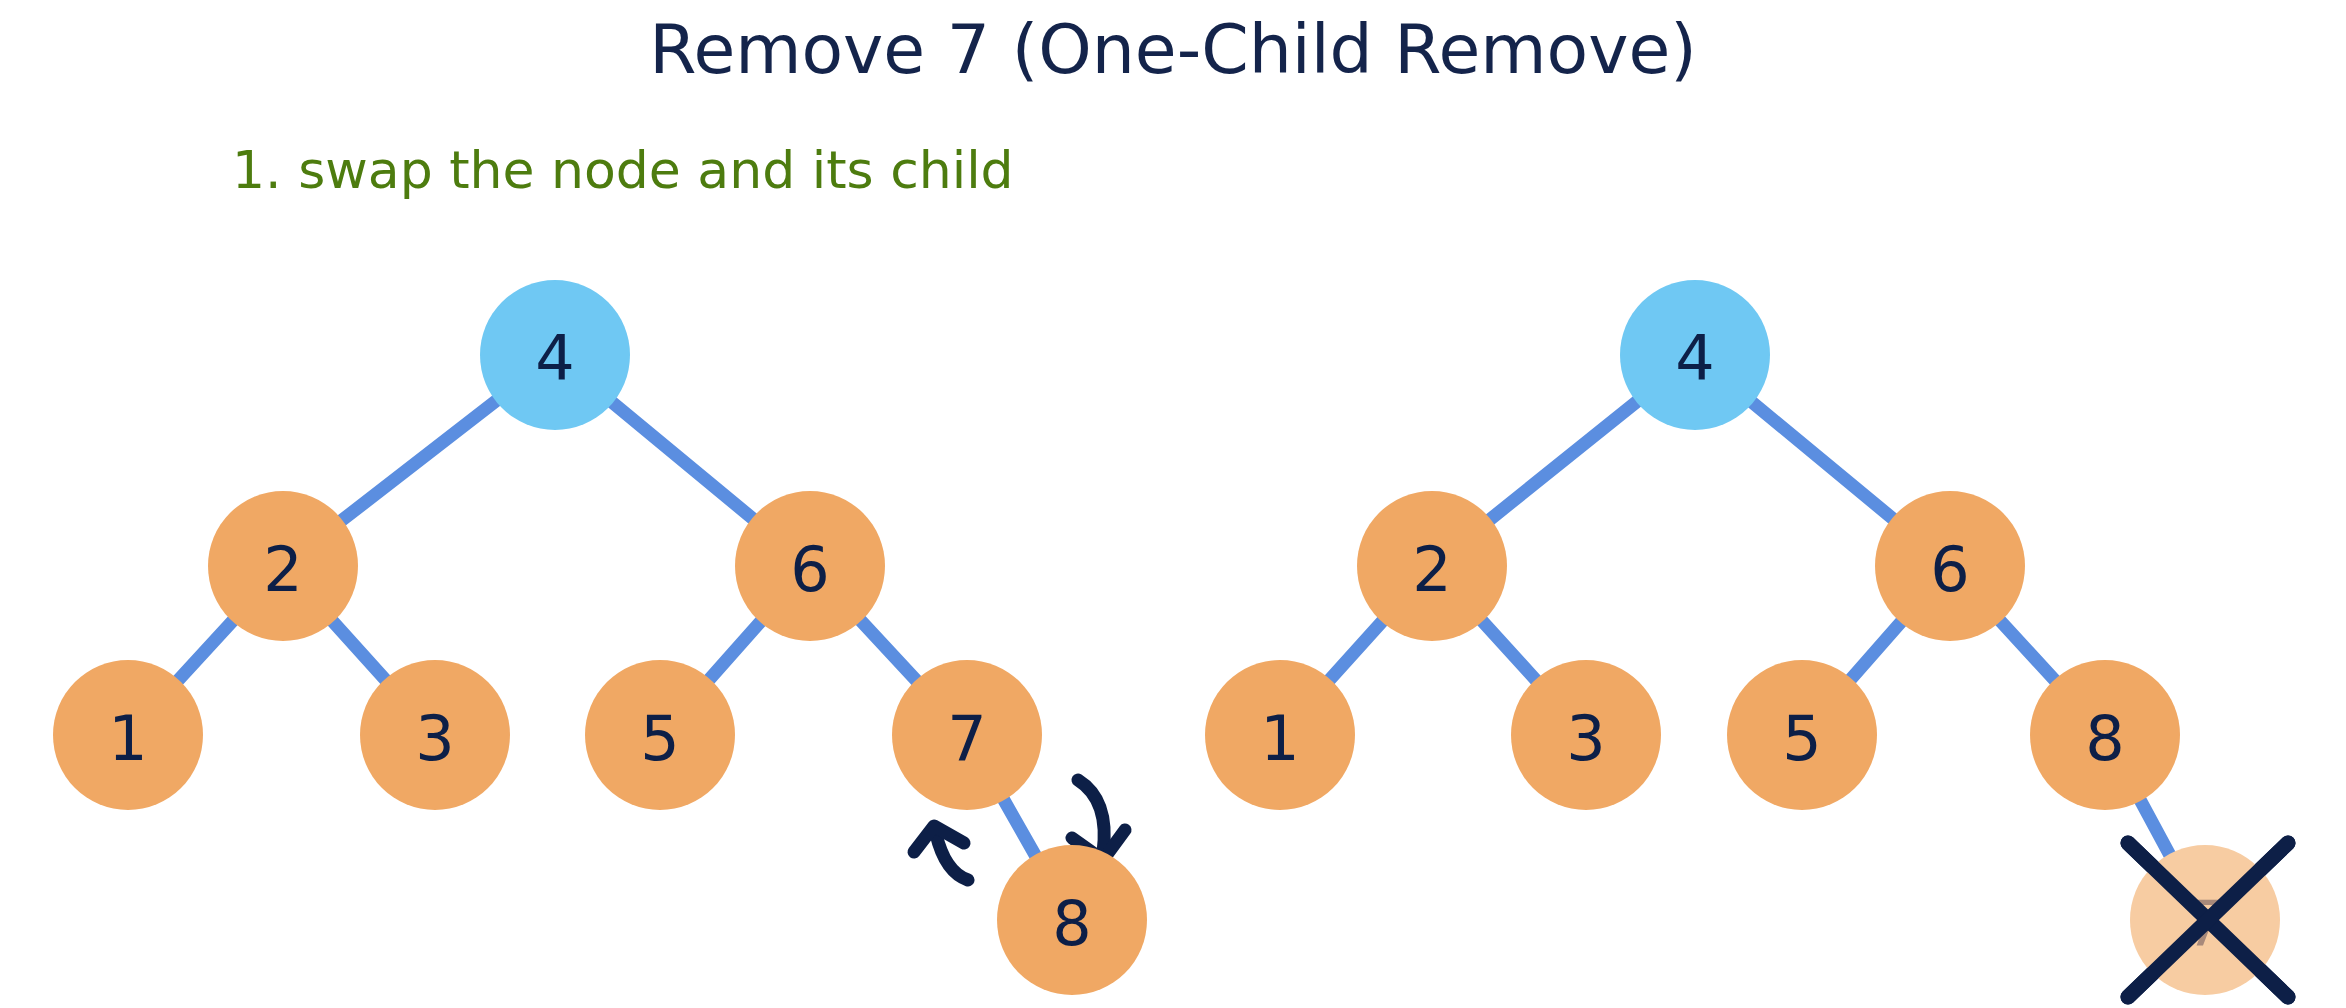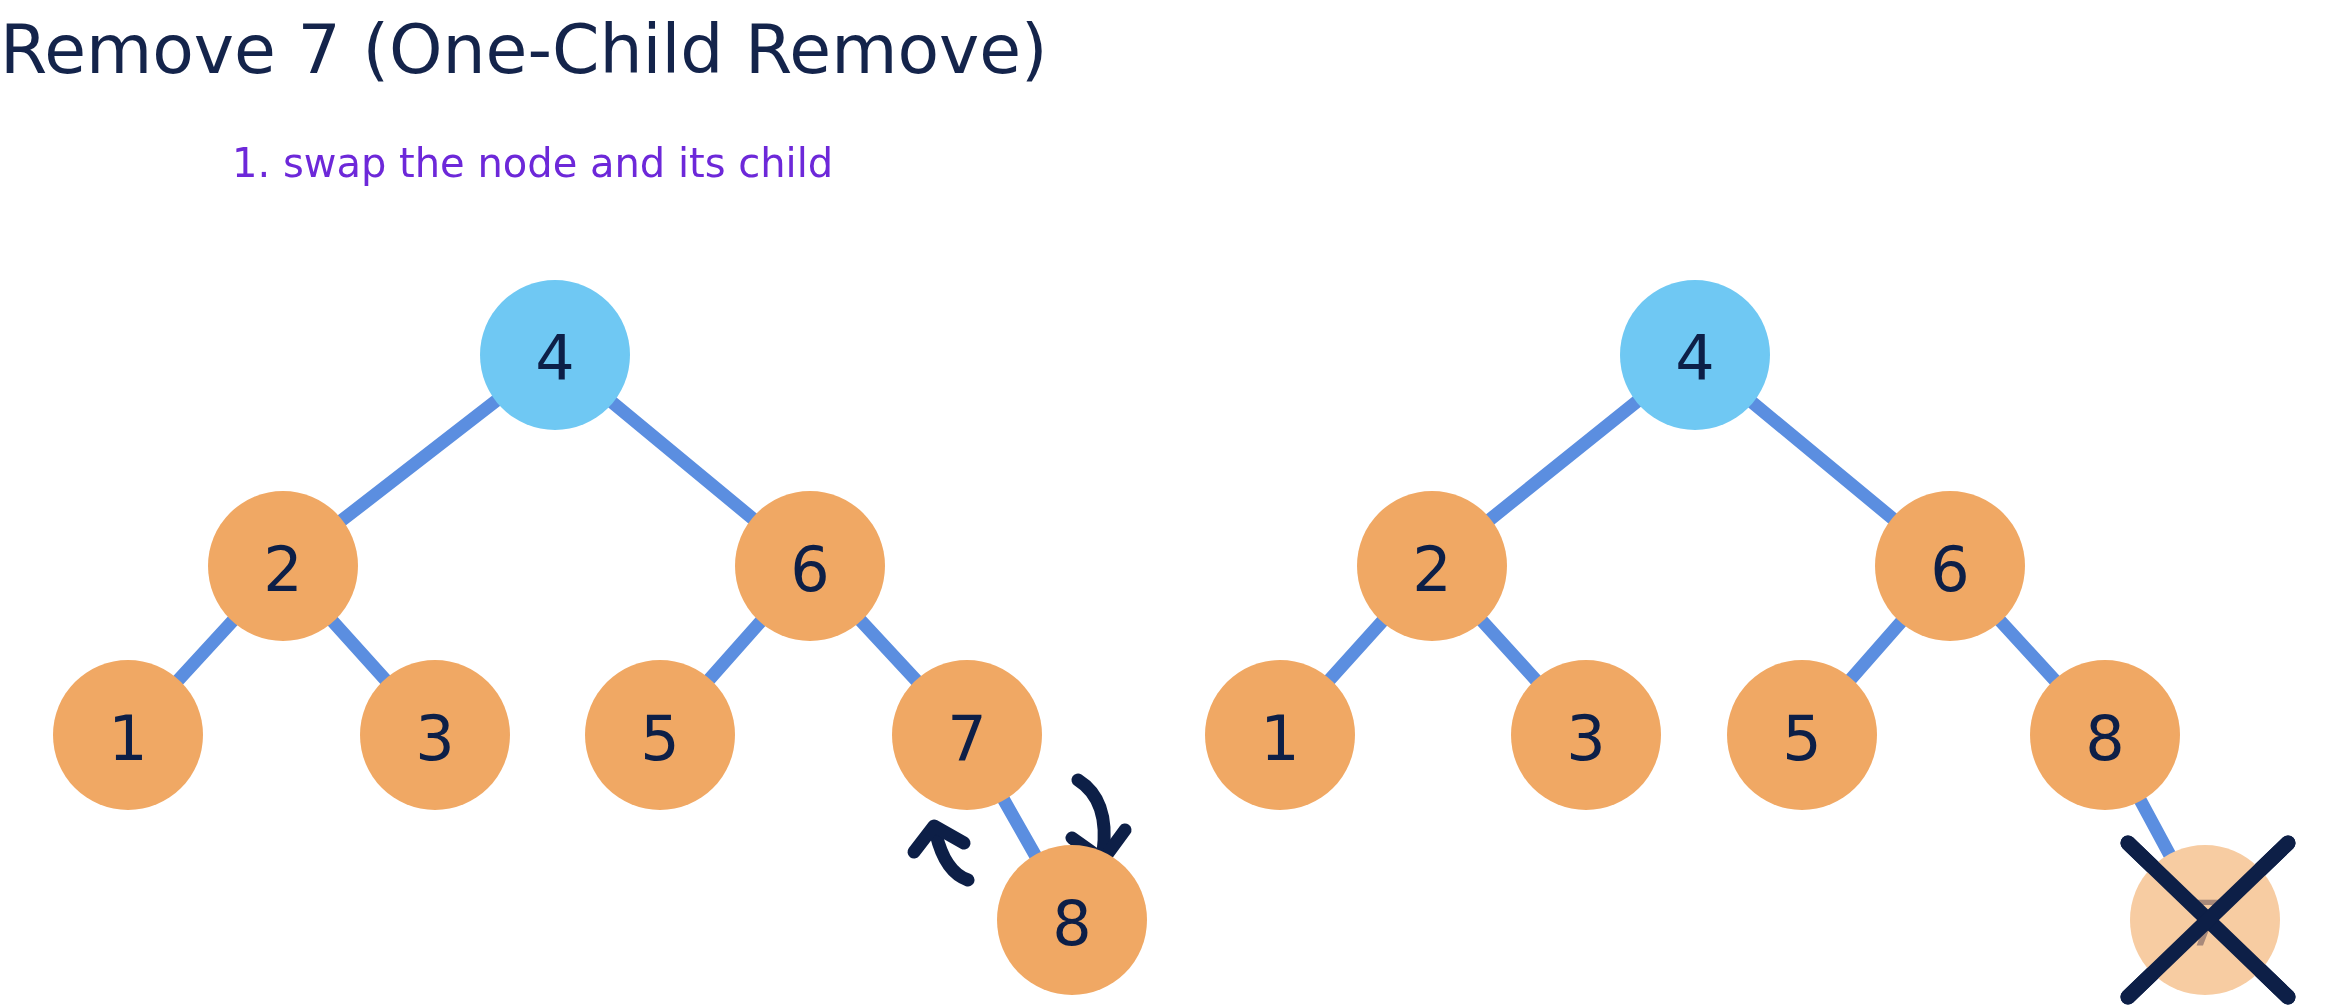--- a/index.html
+++ b/index.html
@@ -18,32 +18,32 @@
     position: relative;
     width: 2346px;
     height: 1008px;
     background: #ffffff;
   }
   .title {
     position: absolute;
     left: 0;
     top: 10px;
     width: 2346px;
-    text-align: left;
+    text-align: center;
     font-size: 68px;
     color: #14244b;
     letter-spacing: 0px;
     font-family: "DejaVu Sans", sans-serif;
     white-space: nowrap;
   }
   .panel-caption {
     position: absolute;
     top: 140px;
-    font-size: 40px;
-    color: #6d28d9;
+    font-size: 52px;
+    color: #4d7c0f;
     white-space: nowrap;
     font-family: "DejaVu Sans", sans-serif;
   }
   #caption-left  { left: 232px; }
   #caption-right { left: 1318px; }
 
   svg.tree {
     position: absolute;
     top: 0;
     left: 0;

